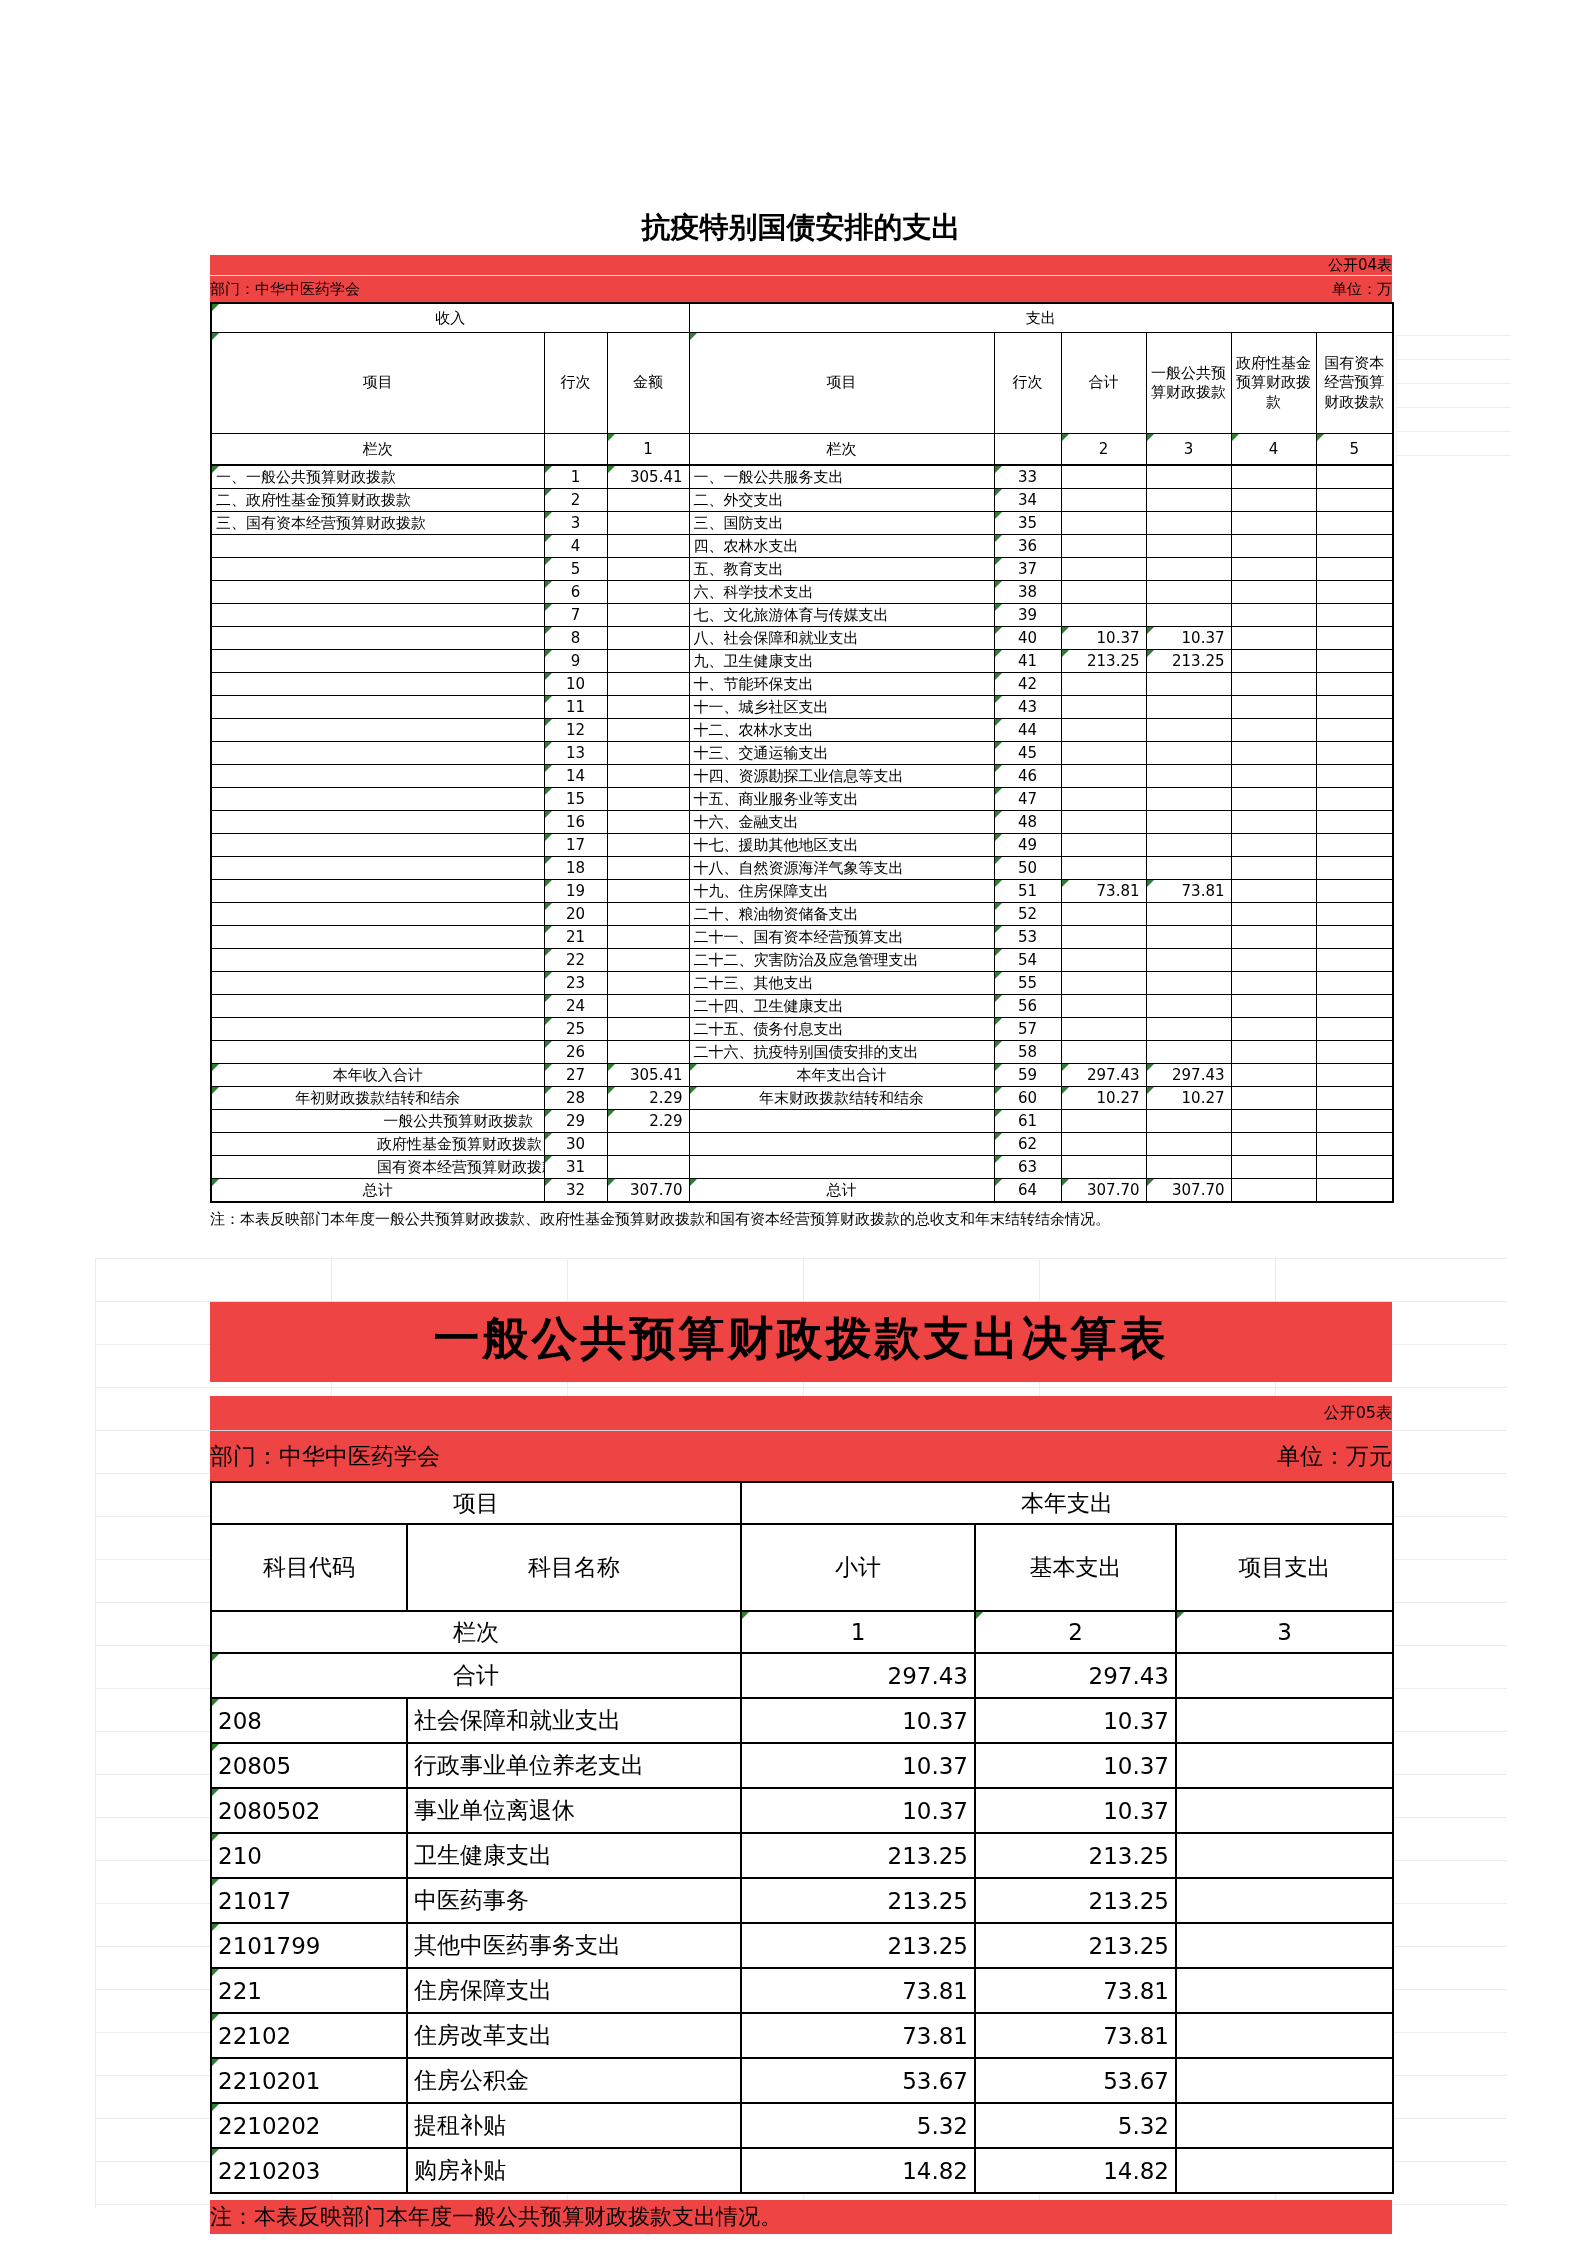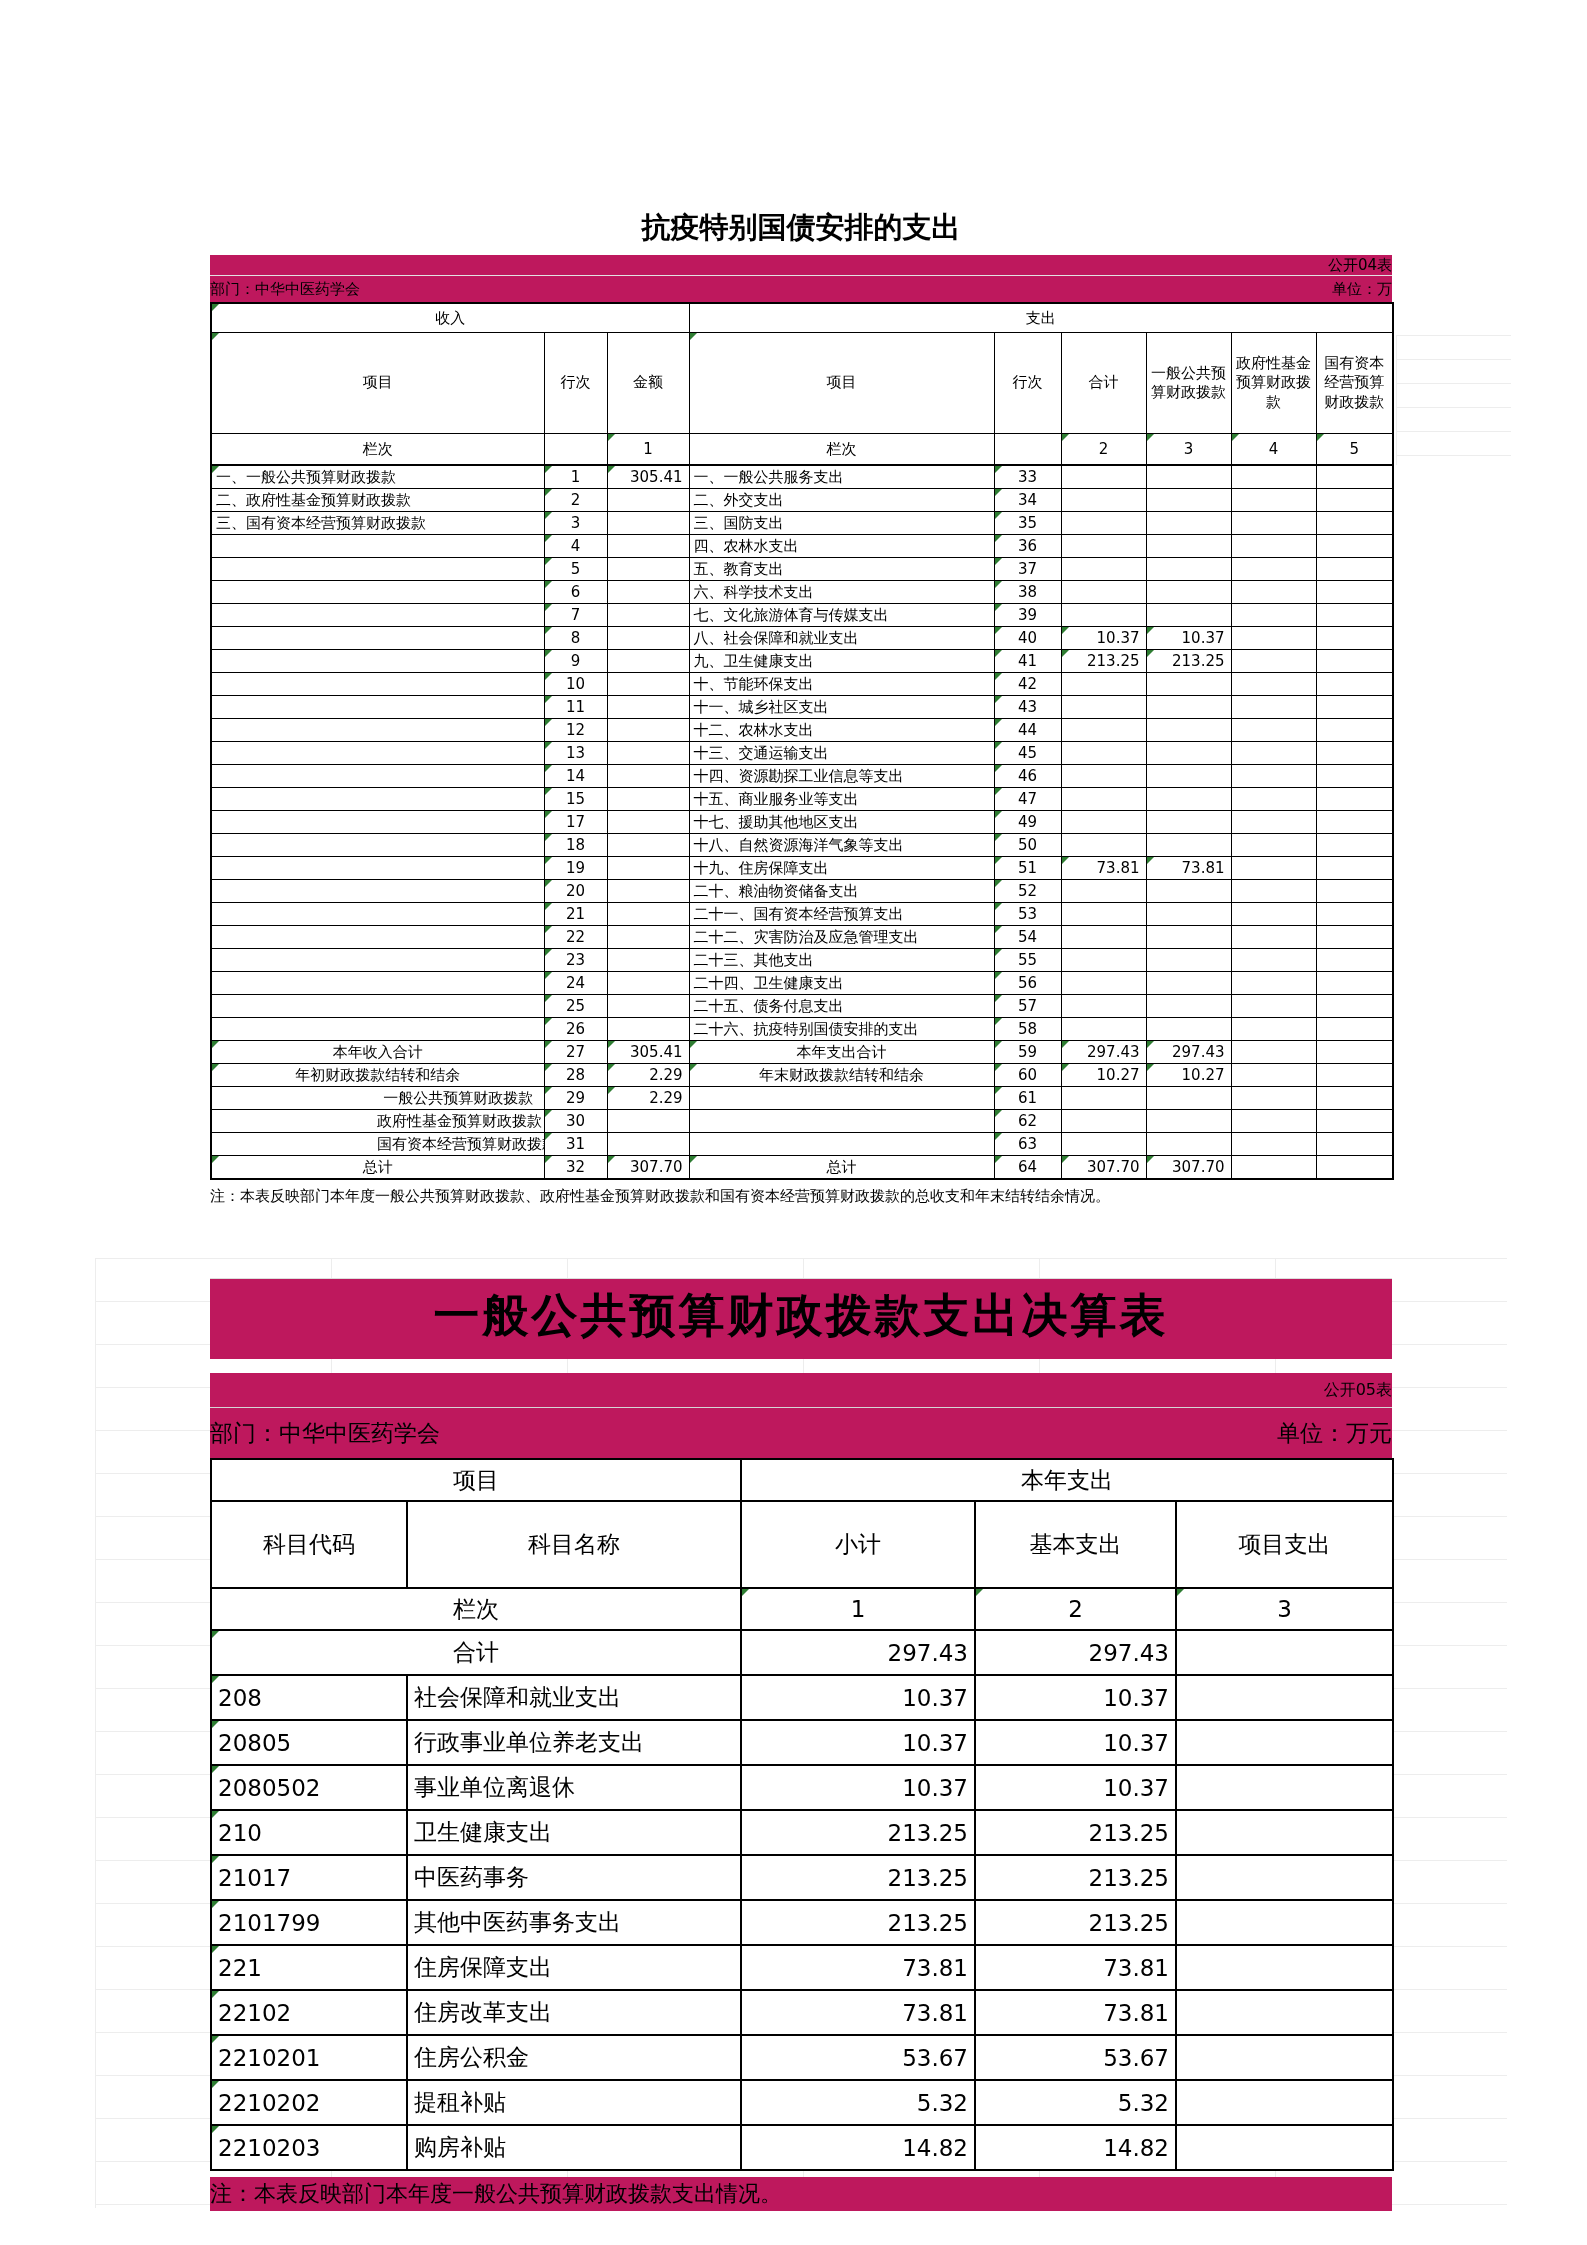--- a/index.html
+++ b/index.html
@@ -8,21 +8,21 @@
     font-family:"DejaVu Sans",sans-serif;position:relative;overflow:hidden;
   }
   .gridbg{position:absolute;background-image:
       linear-gradient(#ededed 1px,transparent 1px),
       linear-gradient(90deg,#ededed 1px,transparent 1px);
       background-size:118px 24px;z-index:0;}
   #grid1{left:1396px;top:335px;width:115px;height:130px;}
   #grid2{left:95px;top:1258px;width:1412px;height:950px;background-size:236px 43px;}
   .content{position:relative;z-index:1;}
   .page{padding-top:205px;}
-  .block{width:1182px;margin-left:210px;background:#be185d;}
+  .block{width:1182px;margin-left:210px;background:#ef4444;}
 
   
   .t1-title{width:1182px;margin-left:210px;text-align:center;
     font-family:"Liberation Serif","DejaVu Serif",serif;font-weight:bold;
     font-size:29px;line-height:44px;}
   .t1-sheetrow{margin-top:6px;text-align:right;font-size:15px;line-height:20px;
     border-bottom:1px solid #e3e3e3;}
   .t1-deptrow{display:flex;justify-content:space-between;align-items:flex-end;
     font-size:15px;line-height:26px;}
   table.t1{border-collapse:collapse;width:1182px;margin-left:210px;background:#fff;
@@ -280,20 +280,31 @@
           <td class="ar"></td>
           <td class="al">十五、商业服务业等支出</td>
           <td class="ac g">47</td>
           <td class="ar"></td>
           <td class="ar"></td>
           <td class="ar"></td>
           <td class="ar"></td>
         </tr>
         <tr>
           <td class="al"></td>
+          <td class="ac g">16</td>
+          <td class="ar"></td>
+          <td class="al">十六、金融支出</td>
+          <td class="ac g">48</td>
+          <td class="ar"></td>
+          <td class="ar"></td>
+          <td class="ar"></td>
+          <td class="ar"></td>
+        </tr>
+        <tr>
+          <td class="al"></td>
           <td class="ac g">17</td>
           <td class="ar"></td>
           <td class="al">十七、援助其他地区支出</td>
           <td class="ac g">49</td>
           <td class="ar"></td>
           <td class="ar"></td>
           <td class="ar"></td>
           <td class="ar"></td>
         </tr>
         <tr>

